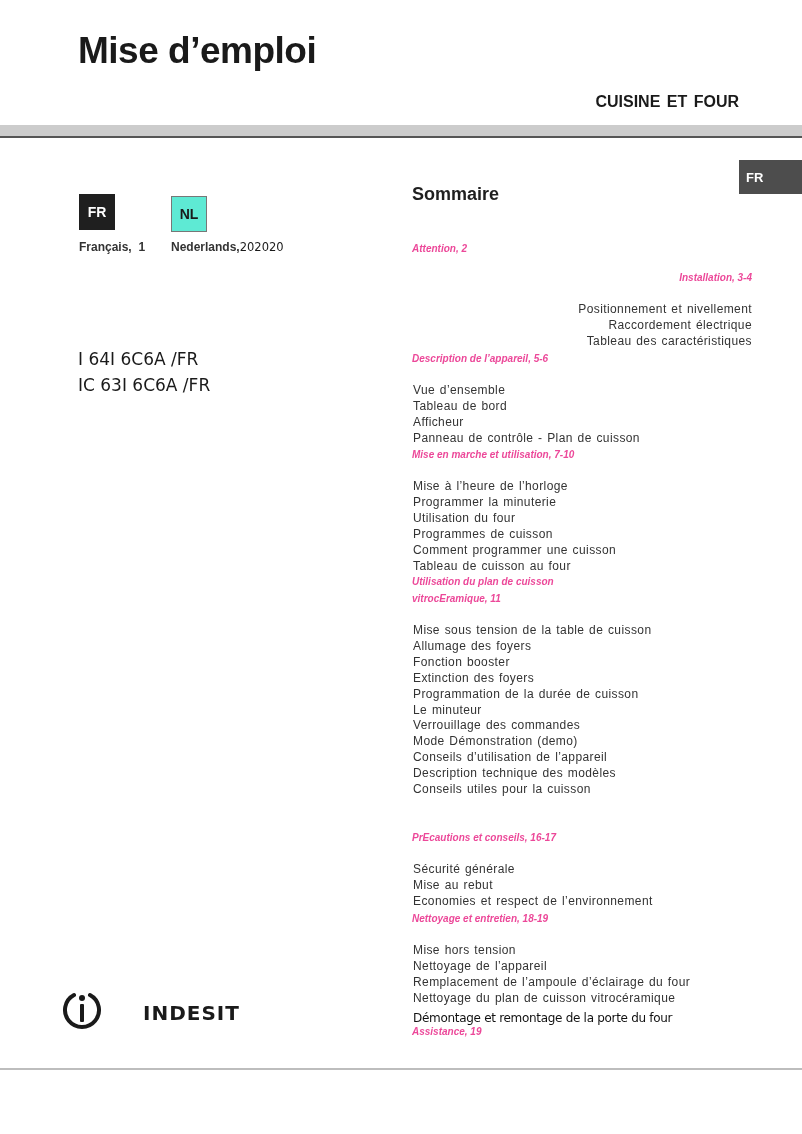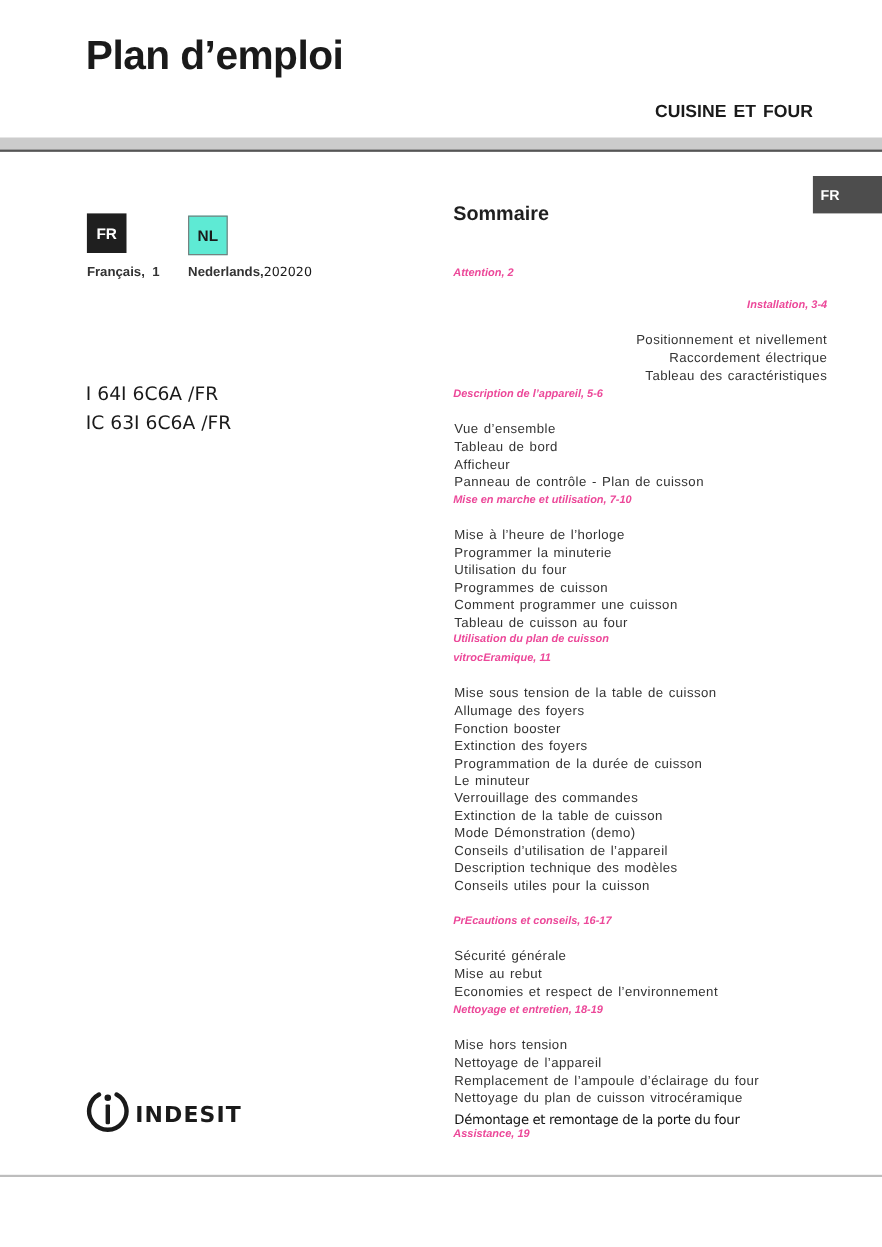--- a/index.html
+++ b/index.html
@@ -142,24 +142,25 @@
       font-family: "DejaVu Sans", sans-serif;
       font-size: 12px;
       letter-spacing: -0.3px;
       word-spacing: 0;
       color: #111111;
       line-height: 18px;
       margin-top: 2px;
     }
     .logo {
       position: absolute;
-      left: 78px;
+      left: 62px;
       top: 988px;
       display: flex;
       align-items: center;
+      gap: 36px;
     }
     .logo-text {
       font-family: "DejaVu Sans", sans-serif;
       font-weight: bold;
       font-size: 29px;
       letter-spacing: 1px;
       color: #1a1a1a;
       margin-left: 5px;
       font-variant: small-caps;
       text-transform: lowercase;
@@ -169,21 +170,21 @@
       left: 0;
       top: 1068px;
       width: 802px;
       height: 2px;
       background: #bdbdbd;
     }
   </style>
 </head>
 <body>
 
-<h1 class="title">Plan d’emploi</h1>
+<h1 class="title">Mise d’emploi</h1>
 <div class="subtitle">CUISINE ET FOUR</div>
 
 <div class="top-bar"></div>
 
 <div class="side-tab">FR</div>
 
 <div class="lang-box lang-fr">FR</div>
 <div class="lang-box lang-nl">NL</div>
 <div class="lang-label lang-label-fr">
   <span>Français,</span>&nbsp;
@@ -240,21 +241,20 @@
     <div class="section-head">Utilisation du plan de cuisson</div>
     <div class="section-head">vitrocEramique, 11</div>
     <div class="section-items">
       <div class="item">Mise sous tension de la table de cuisson</div>
       <div class="item">Allumage des foyers</div>
       <div class="item">Fonction booster</div>
       <div class="item">Extinction des foyers</div>
       <div class="item">Programmation de la durée de cuisson</div>
       <div class="item">Le minuteur</div>
       <div class="item">Verrouillage des commandes</div>
-      <div class="item">Extinction de la table de cuisson</div>
       <div class="item">Mode Démonstration (demo)</div>
       <div class="item">Conseils d’utilisation de l’appareil</div>
       <div class="item">Description technique des modèles</div>
       <div class="item">Conseils utiles pour la cuisson</div>
     </div>
   </div>
 
   <div class="section" style="top:829px;">
     <div class="section-head">PrEcautions et conseils, 16-17</div>
     <div class="section-items">

